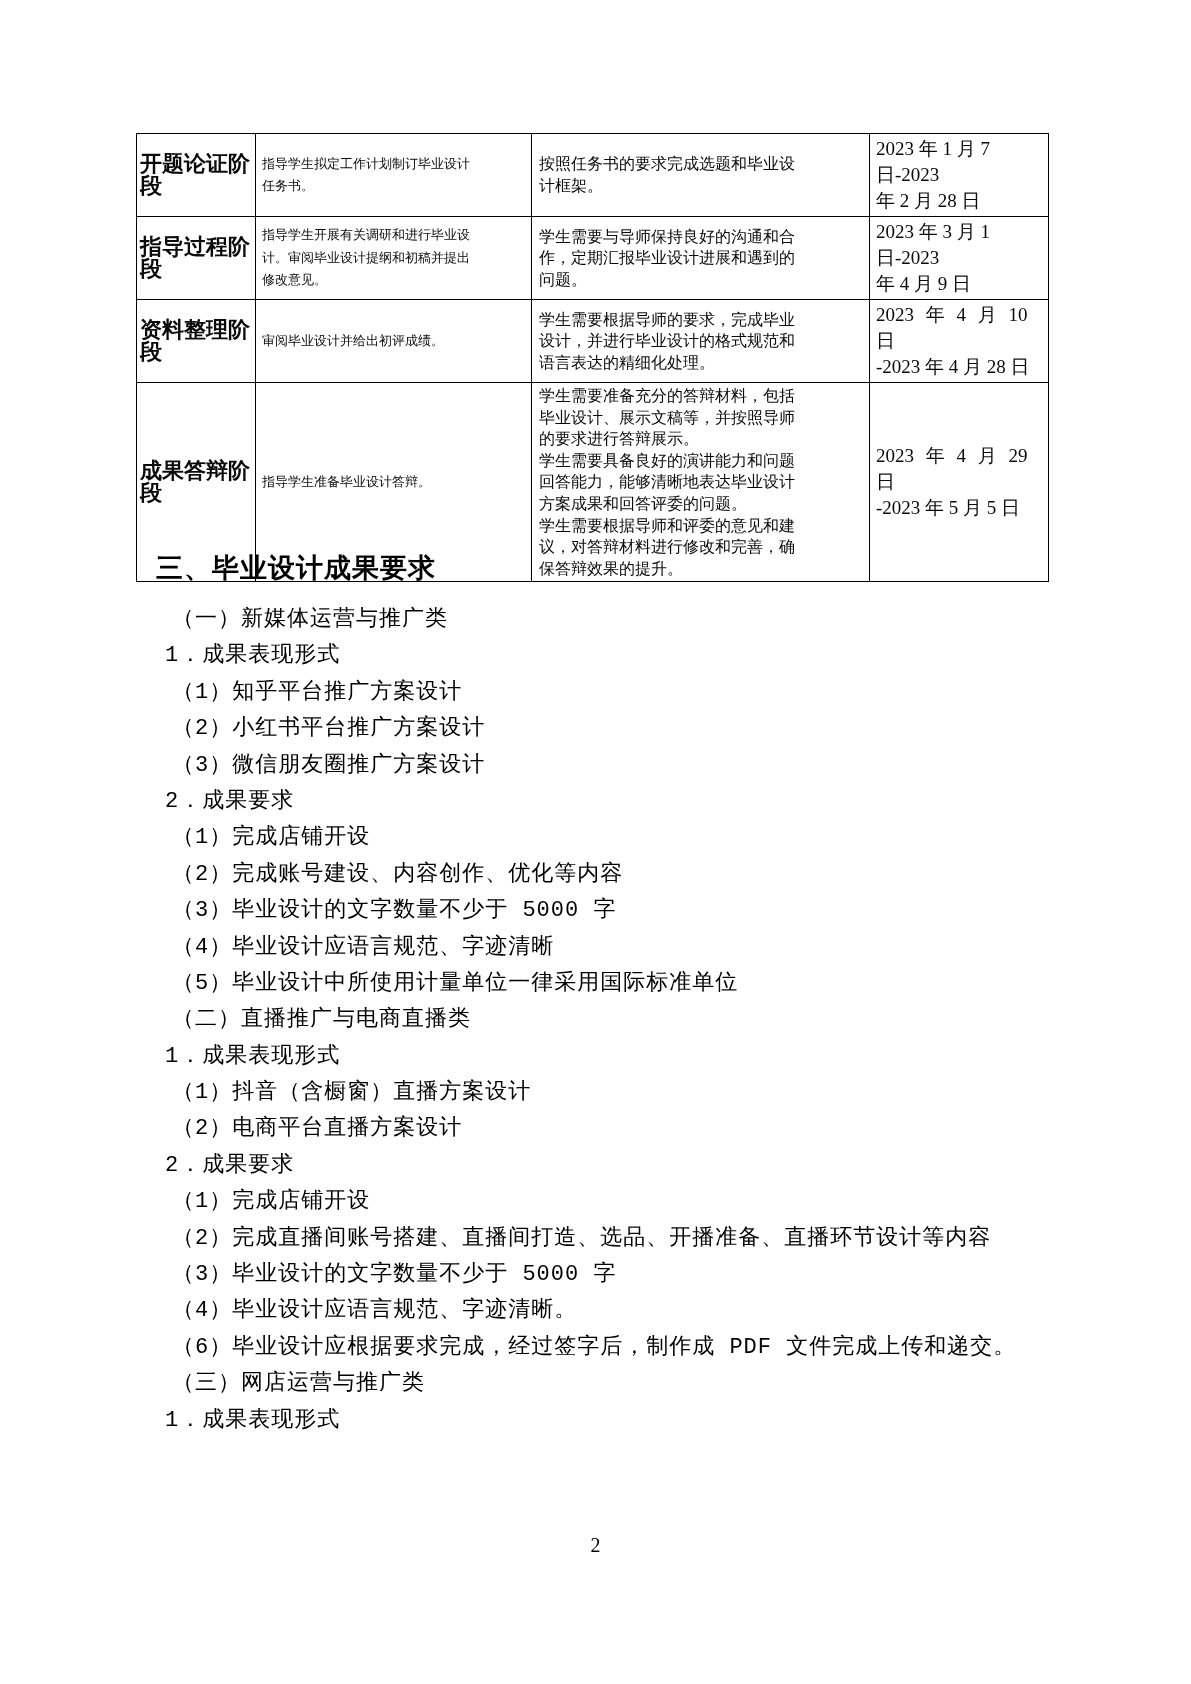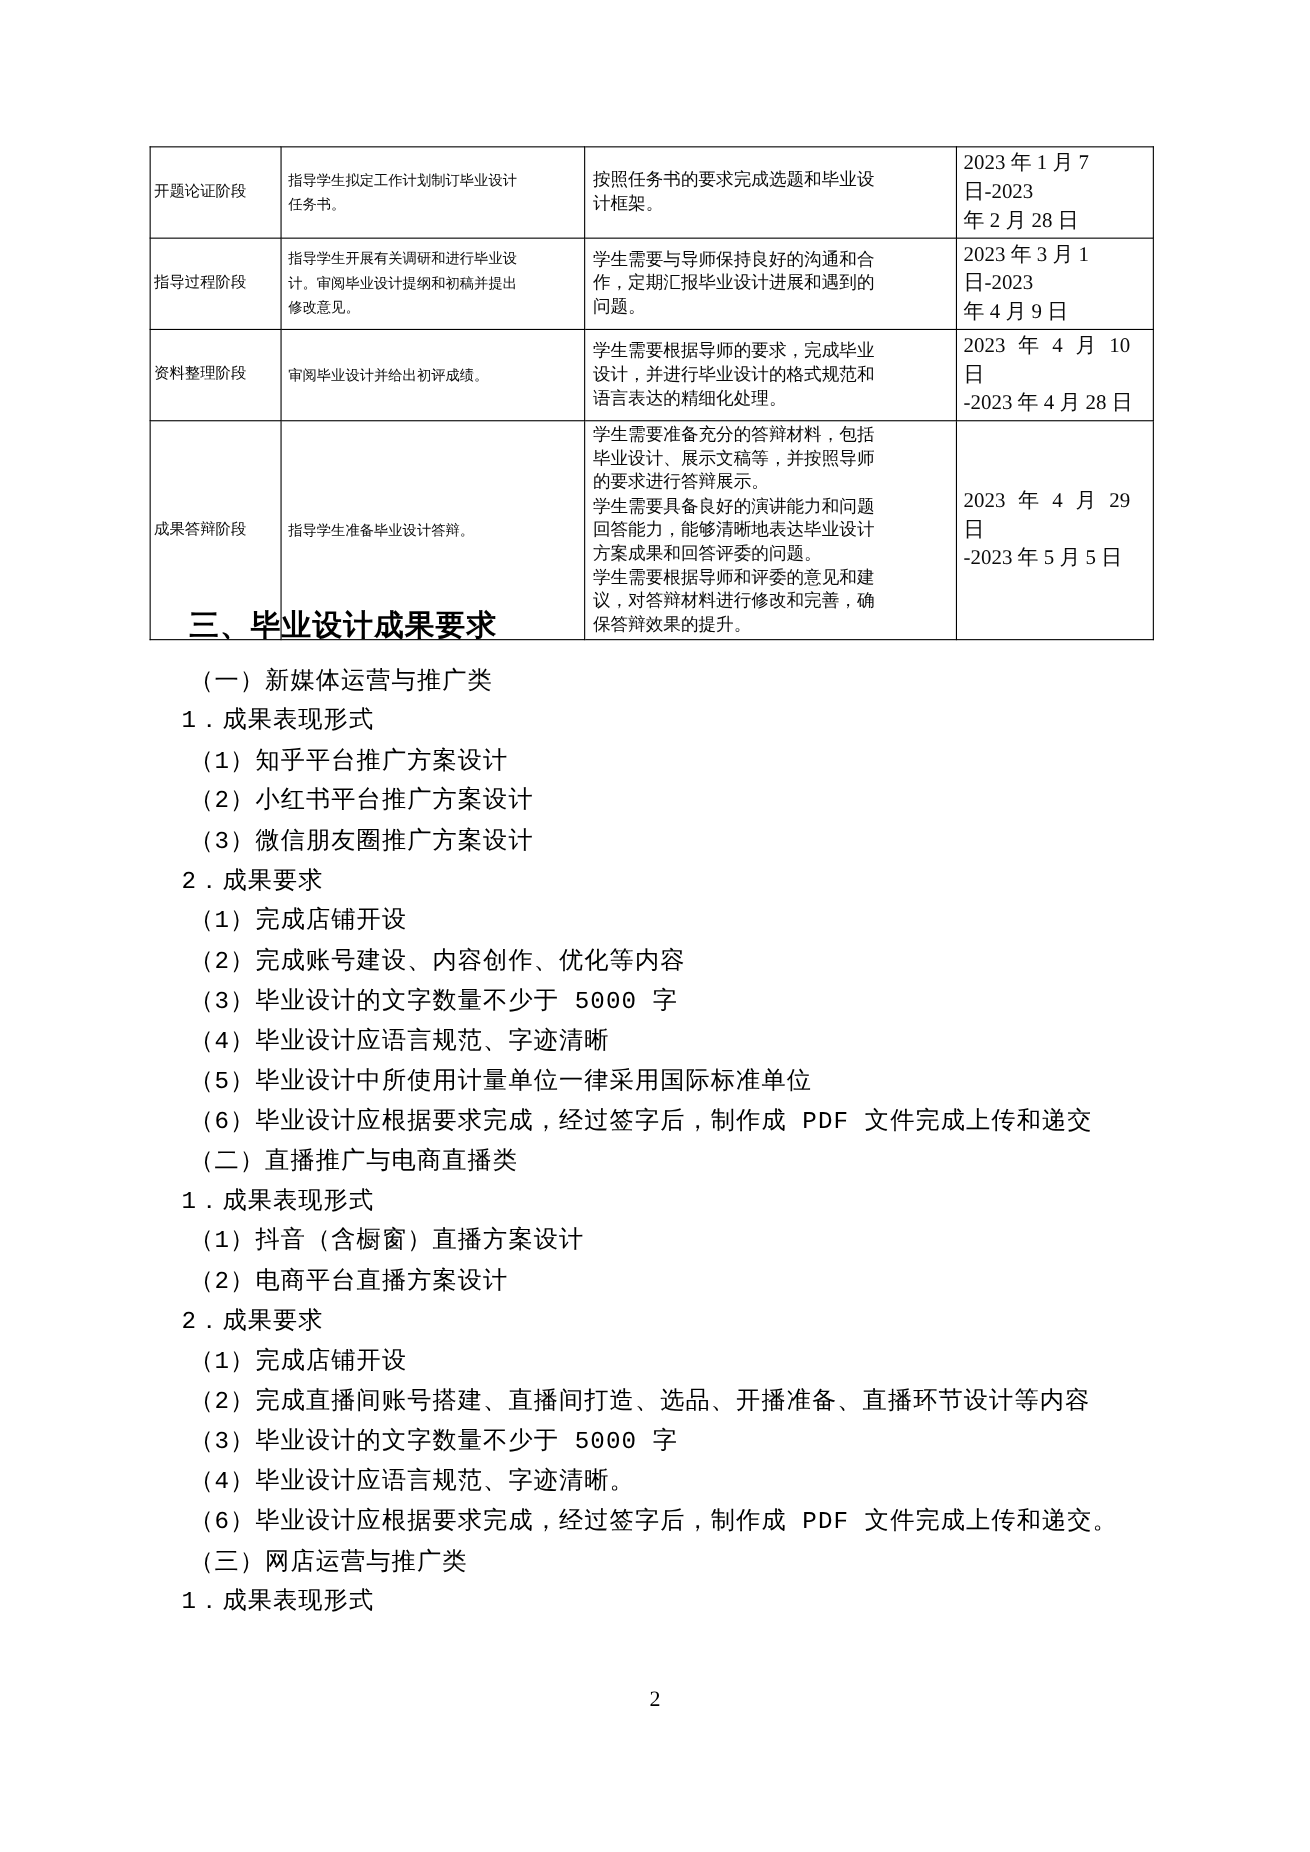--- a/index.html
+++ b/index.html
@@ -22,23 +22,24 @@
     border-collapse: collapse;
     table-layout: fixed;
   }
   table.schedule td {
     border: 1.5px solid #000000;
     vertical-align: middle;
     overflow: hidden;
     color: #0a0a0a;
   }
   td.c1 {
-    font-size: 14px;
+    font-size: 22px;
     padding: 2px 1px 2px 3px;
     line-height: 22px;
+    font-weight: bold;
   }
   td.c2 {
     font-size: 13px;
     padding: 3px 4px 3px 6px;
     line-height: 22.5px;
     white-space: pre-line;
   }
   td.c3 {
     font-size: 16px;
     padding: 2px 4px 2px 7px;
@@ -49,21 +50,21 @@
     font-size: 19px;
     padding: 2px 3px 2px 6px;
     line-height: 26px;
     white-space: pre-line;
   }
   td.c4.wide::first-line { word-spacing: 7px; }
 
   
   .section-heading {
     position: absolute;
-    left: 172px;
+    left: 156px;
     top: 550px;
     margin: 0;
     font-size: 27px;
     font-weight: 700;
     letter-spacing: 1px;
     color: #000000;
   }
   .body-lines {
     position: absolute;
     left: 136px;
@@ -159,21 +160,20 @@
     <div class="line num">1．成果表现形式</div>
     <div class="line paren">（1）知乎平台推广方案设计</div>
     <div class="line paren">（2）小红书平台推广方案设计</div>
     <div class="line paren">（3）微信朋友圈推广方案设计</div>
     <div class="line num">2．成果要求</div>
     <div class="line paren">（1）完成店铺开设</div>
     <div class="line paren">（2）完成账号建设、内容创作、优化等内容</div>
     <div class="line paren">（3）毕业设计的文字数量不少于 5000 字</div>
     <div class="line paren">（4）毕业设计应语言规范、字迹清晰</div>
     <div class="line paren">（5）毕业设计中所使用计量单位一律采用国际标准单位</div>
-    <div class="line paren">（6）毕业设计应根据要求完成，经过签字后，制作成 PDF 文件完成上传和递交</div>
     <div class="line paren">（二）直播推广与电商直播类</div>
     <div class="line num">1．成果表现形式</div>
     <div class="line paren">（1）抖音（含橱窗）直播方案设计</div>
     <div class="line paren">（2）电商平台直播方案设计</div>
     <div class="line num">2．成果要求</div>
     <div class="line paren">（1）完成店铺开设</div>
     <div class="line paren">（2）完成直播间账号搭建、直播间打造、选品、开播准备、直播环节设计等内容</div>
     <div class="line paren">（3）毕业设计的文字数量不少于 5000 字</div>
     <div class="line paren">（4）毕业设计应语言规范、字迹清晰。</div>
     <div class="line paren">（6）毕业设计应根据要求完成，经过签字后，制作成 PDF 文件完成上传和递交。</div>

